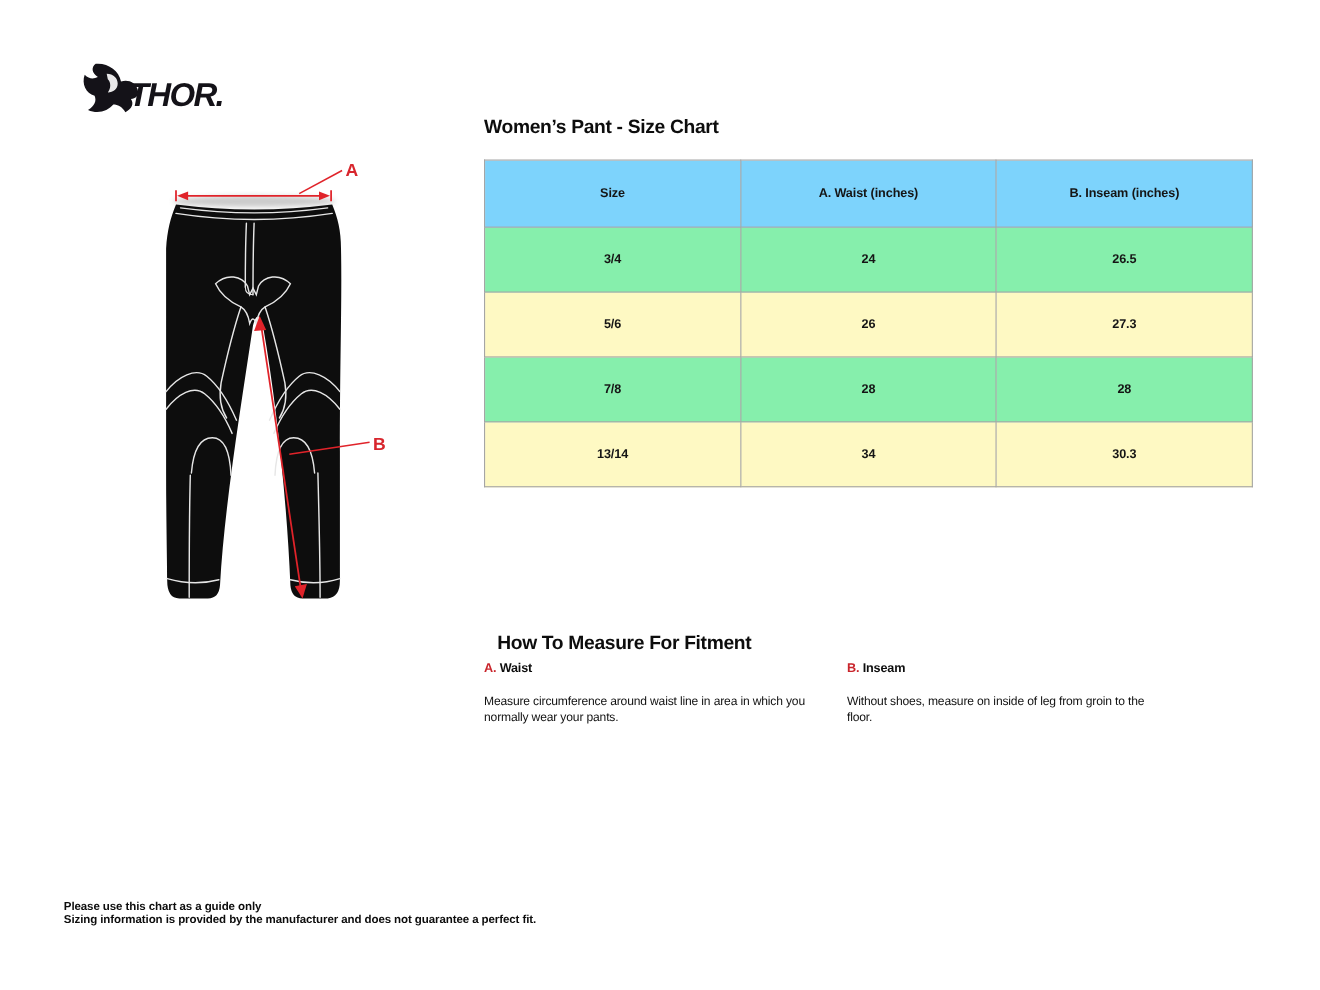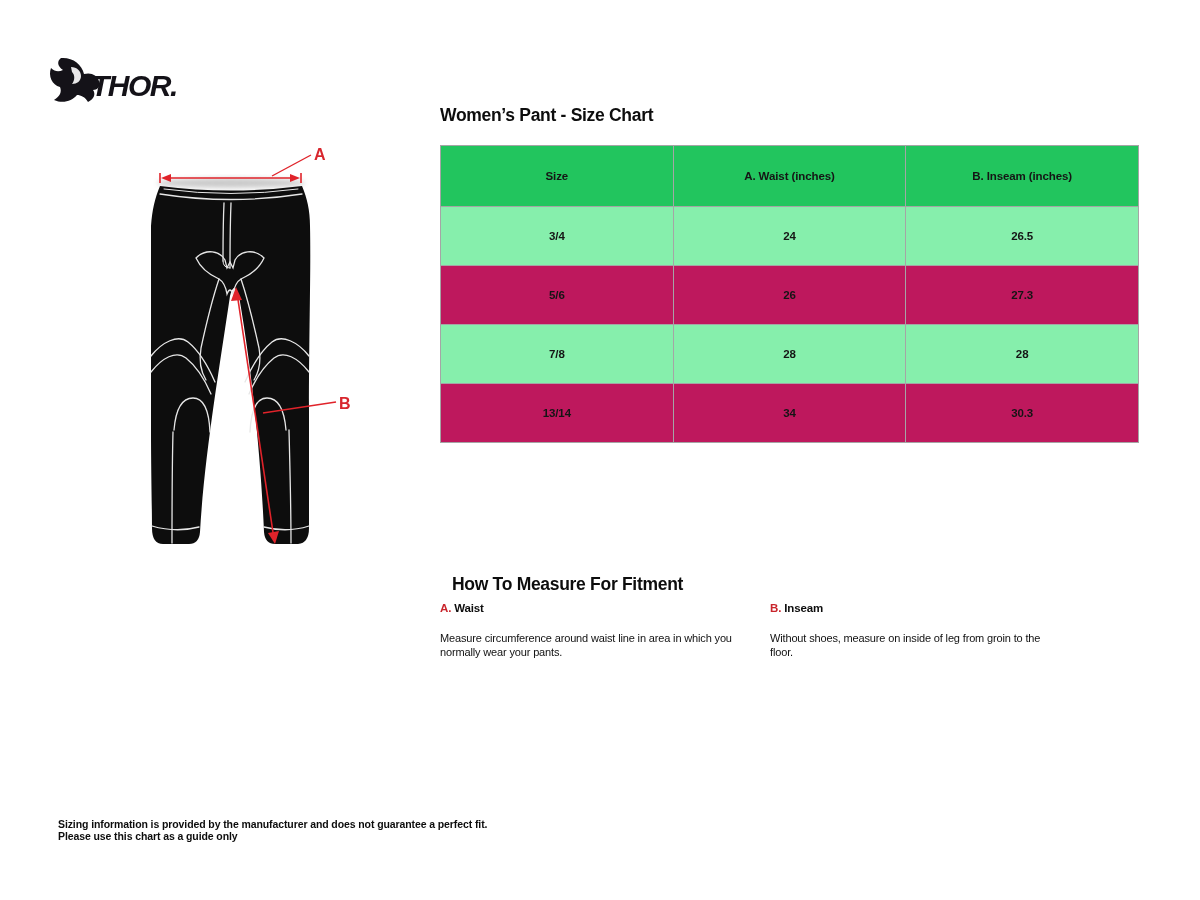--- a/index.html
+++ b/index.html
@@ -3,34 +3,34 @@
 <meta charset="utf-8">
 <style>
   html,body{margin:0;padding:0;}
   body{
     width:1200px;height:900px;position:relative;background:#ffffff;
     font-family:"Liberation Sans", sans-serif;overflow:hidden;color:#0d0d0d;
   }
   .abs{position:absolute;}
 
   
-  .logo{left:41px;top:57px;width:145px;height:48px;}
+  .logo{left:67px;top:57px;width:145px;height:48px;}
 
   
   .pants{left:120px;top:130px;width:260px;height:460px;}
 
   
   .title{left:440px;top:105px;font-size:17.5px;font-weight:700;letter-spacing:-0.3px;}
   .size-table{left:440px;top:145px;width:699px;border-collapse:collapse;table-layout:fixed;}
   .size-table th,.size-table td{
     border:1px solid #a5a5a5;text-align:center;vertical-align:middle;
     font-size:11.5px;font-weight:700;letter-spacing:-0.1px;color:#151515;
   }
-  .size-table th{height:58px;background:#22c55e;}
-  .size-table td{height:56px;background:#be185d;}
+  .size-table th{height:58px;background:#7dd3fc;}
+  .size-table td{height:56px;background:#fef9c3;}
   .size-table tr.alt td{background:#86efac;}
 
   
   .measure-heading{left:452px;top:574px;font-size:17.5px;font-weight:700;letter-spacing:-0.3px;}
   .measure-col{font-size:11px;line-height:14px;font-weight:700;letter-spacing:-0.15px;}
   .col-a{left:440px;top:601px;width:295px;}
   .col-b{left:770px;top:601px;width:272px;}
   .measure-label{font-size:11.5px;font-weight:700;margin-bottom:16px;}
   .red{color:#c9252c;}
   .measure-desc{font-weight:400;color:#111;}
@@ -176,15 +176,15 @@
   <div class="measure-label"><span class="red">A.</span><span> Waist</span></div>
   <div class="measure-desc">Measure circumference around waist line in area in which you normally wear your pants.</div>
 </div>
 
 <div class="abs measure-col col-b">
   <div class="measure-label"><span class="red">B.</span><span> Inseam</span></div>
   <div class="measure-desc">Without shoes, measure on inside of leg from groin to the floor.</div>
 </div>
 
 <div class="abs footer">
+  <div>Please use this chart as a guide only</div>
   <div>Sizing information is provided by the manufacturer and does not guarantee a perfect fit.</div>
-  <div>Please use this chart as a guide only</div>
 </div>
 
 </body></html>

